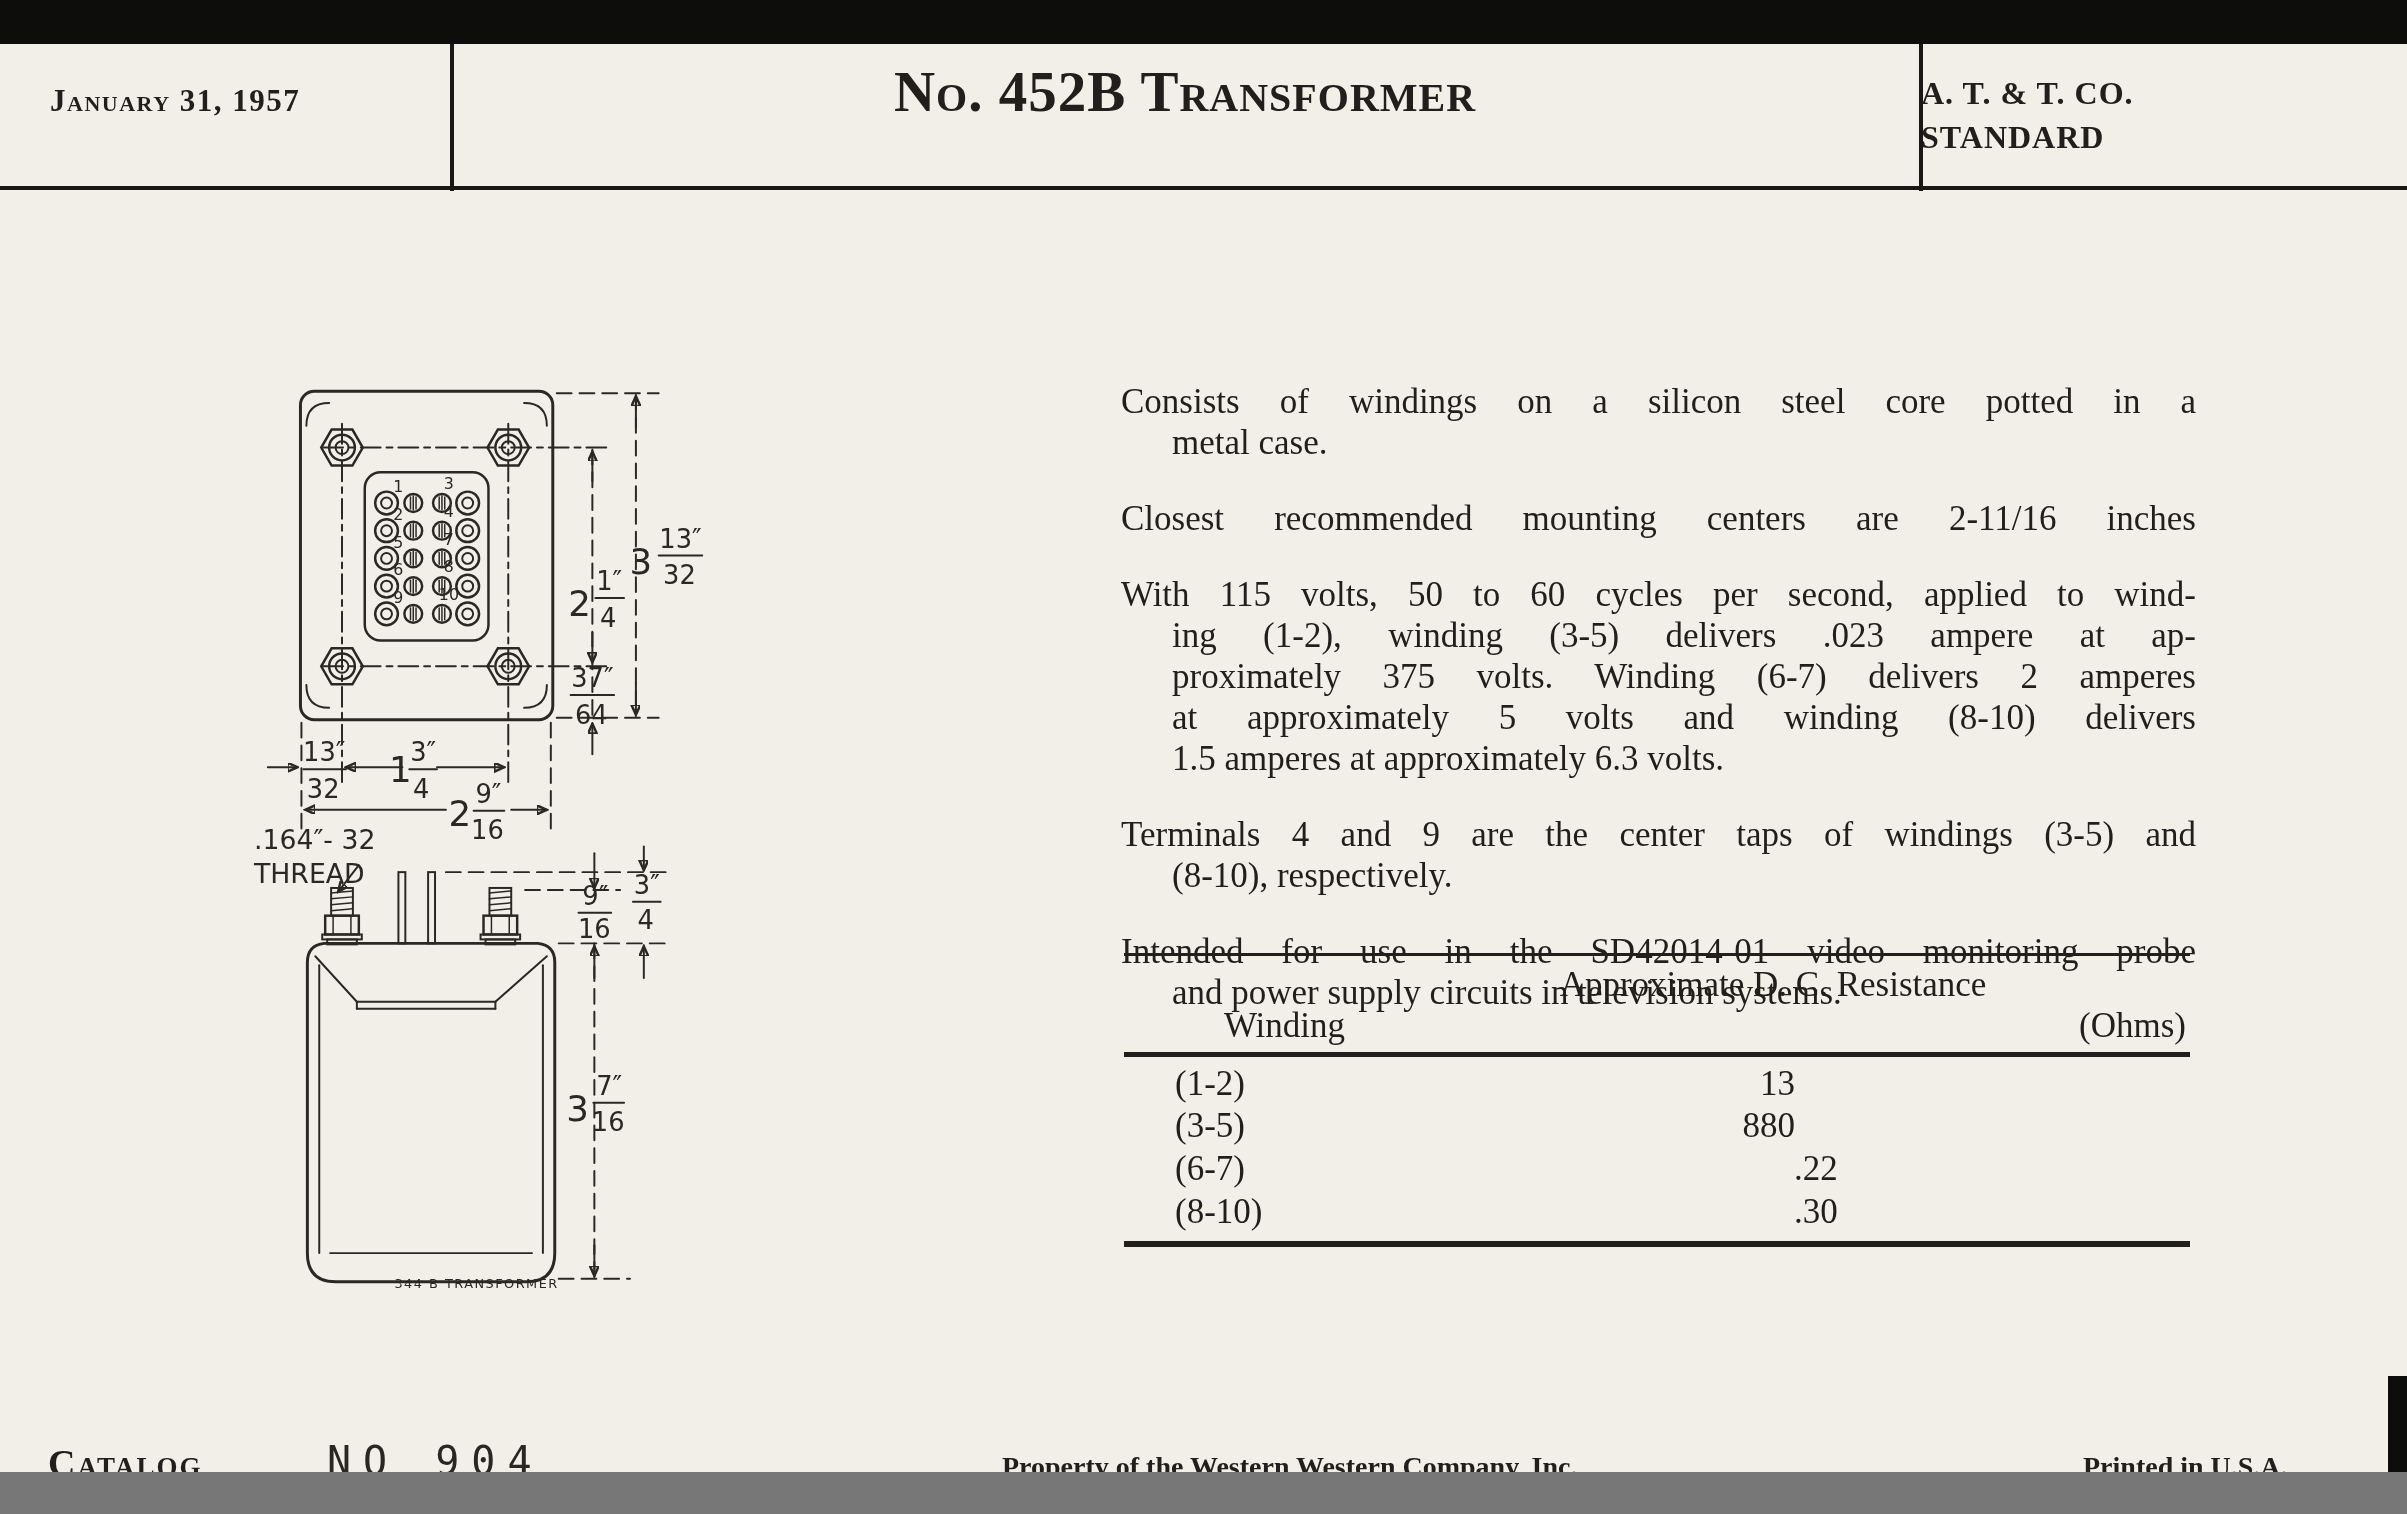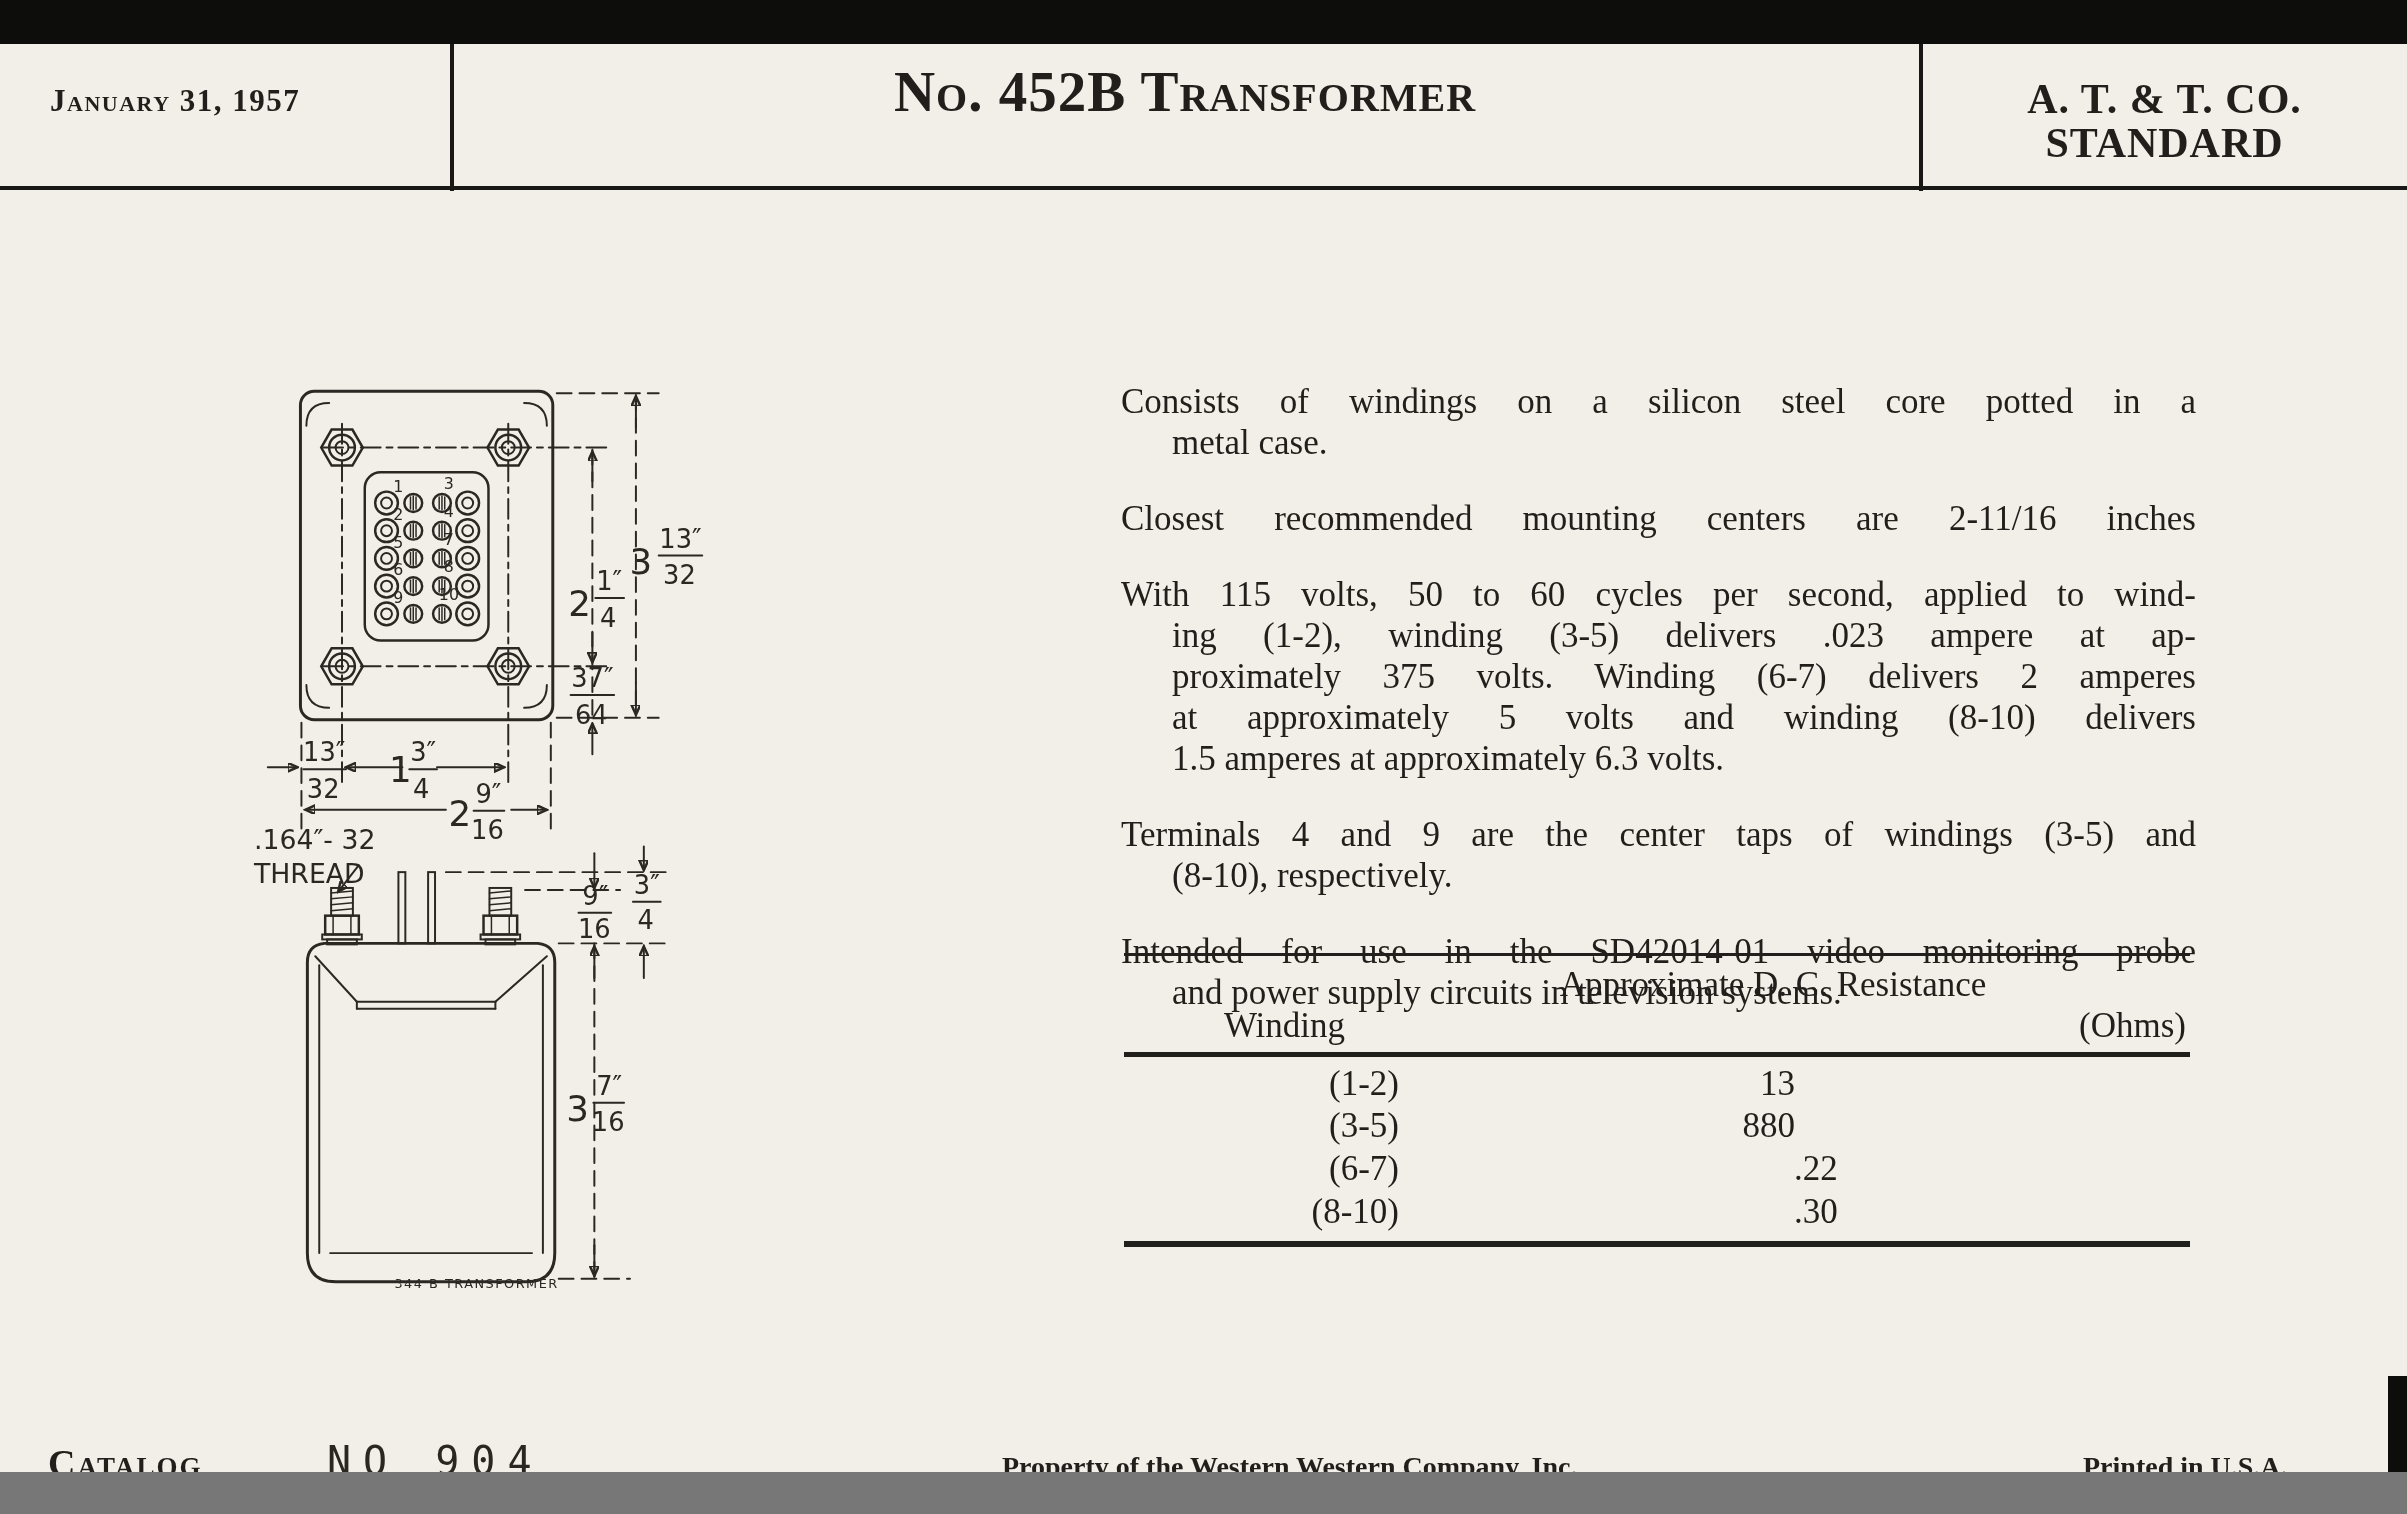--- a/index.html
+++ b/index.html
@@ -6,35 +6,35 @@
   .page{position:relative;width:2408px;height:1472px;background:#f2efe8;overflow:hidden;
         font-family:"Liberation Serif",serif;color:#211e1b;}
   .abs{position:absolute;}
   .topbar{left:0;top:0;width:2408px;height:44px;background:#0d0d0c;}
   .hrule{left:0;top:186px;width:2408px;height:4px;background:#191817;}
   .vdiv{top:44px;height:147px;width:4px;background:#191817;}
   .date{left:50px;top:83px;font-size:31px;font-weight:700;font-variant:small-caps;letter-spacing:1.5px;}
   .titlewrap{left:450px;top:57px;width:1470px;text-align:center;}
   .title{font-size:57px;font-weight:700;font-variant:small-caps;letter-spacing:1px;line-height:69px;}
   .subtitle{font-size:30px;font-weight:700;margin-top:4px;}
-  .org{left:1921px;width:487px;text-align:center;font-size:42px;font-weight:700;letter-spacing:1px;}
+  .org{left:1921px;width:487px;font-size:32px;font-weight:700;letter-spacing:1px;}
   .org1{top:75px;} .org2{top:119px;}
   .bodytext{left:1121px;top:370px;width:1075px;font-size:35px;line-height:41px;}
   .para{margin:0 0 11px 0;padding:0;}
   .ln{text-align:justify;text-align-last:justify;}
   .ln.cont{padding-left:51px;}
   .ln.last{text-align-last:left;}
   .tbl{left:1124px;top:949px;width:1066px;font-size:35px;}
   .tbl .rule{position:absolute;left:0;width:1066px;background:#22201d;}
   .tbl .r1{top:4px;height:3px;} .tbl .r2{top:103px;height:5px;} .tbl .r3{top:292px;height:6px;}
   .tbl .h2a{position:absolute;left:228px;top:16px;width:842px;text-align:center;}
   .tbl .h2b{position:absolute;left:220px;top:57px;width:842px;text-align:right;}
   .tbl .h1{position:absolute;left:54px;top:57px;width:213px;text-align:center;}
   .trow{position:absolute;left:0;width:1066px;height:43px;line-height:43px;}
-  .trow .wnd{position:absolute;left:62px;width:213px;text-align:right;}
+  .trow .wnd{position:absolute;left:51px;width:213px;text-align:left;}
   .trow .vint{position:absolute;left:535px;width:136px;text-align:right;}
   .trow .vfrac{position:absolute;left:670px;width:149px;text-align:left;}
   .row0{top:113px;} .row1{top:155px;} .row2{top:198px;} .row3{top:241px;}
   .foot{font-weight:700;font-size:28px;}
   .catlabel{left:48px;top:1441px;font-size:38px;font-weight:700;font-variant:small-caps;letter-spacing:2px;}
   .catno{left:327px;top:1438px;font-family:"DejaVu Sans Mono",monospace;font-size:40px;letter-spacing:12px;color:#2a2723;}
   .property{left:1002px;top:1451px;}
   .printed{left:2083px;top:1451px;}
   .rstrip{left:2388px;top:1376px;width:20px;height:139px;background:#0d0d0c;}
   .smudge1{left:1030px;top:1497px;width:475px;height:14px;background:#16140f;border-radius:45%;filter:blur(5px);opacity:.85;}

